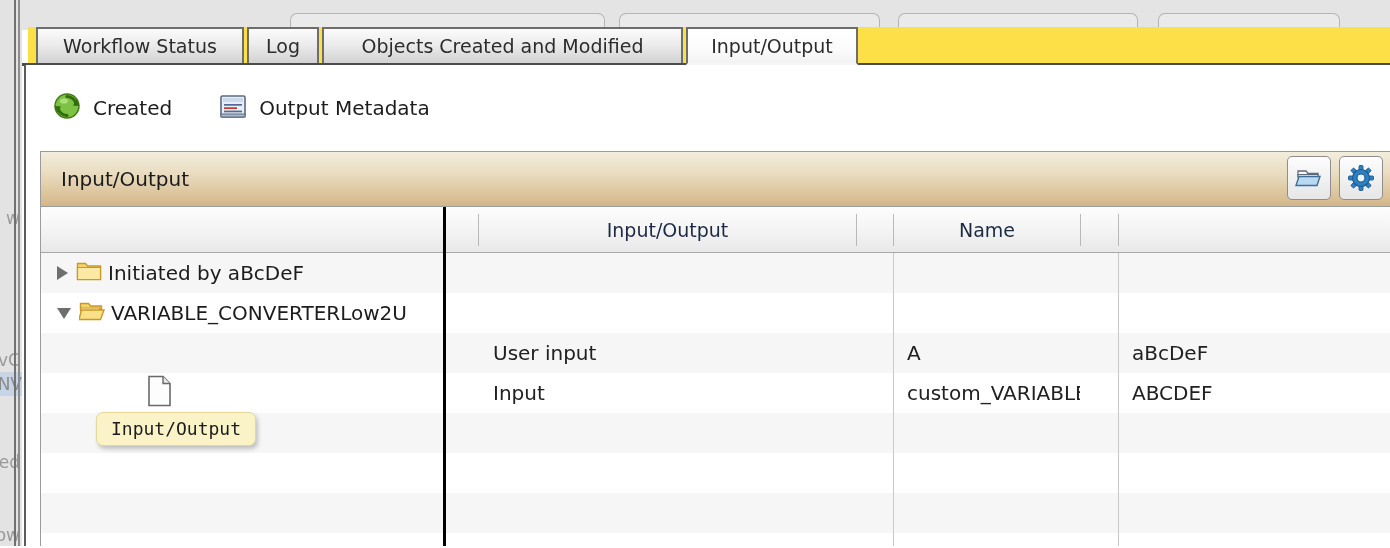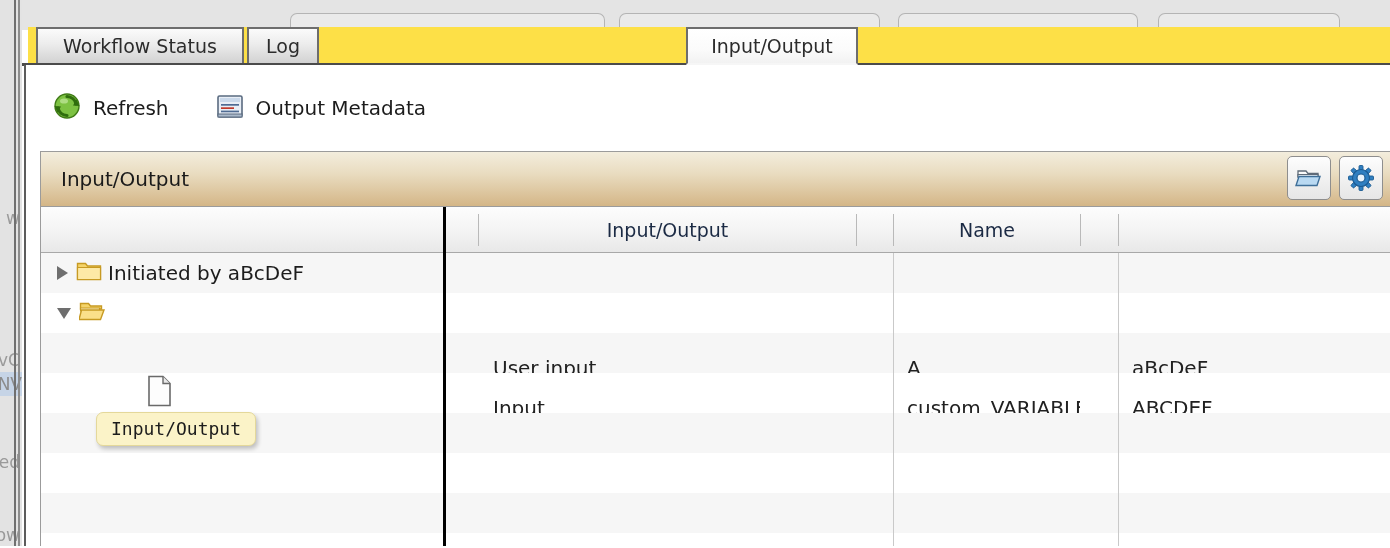--- a/index.html
+++ b/index.html
@@ -145,21 +145,21 @@
     position: absolute; top: 7px; width: 1px; height: 32px;
     background: #b9b9b9;
   }
   .rows { position: relative; }
   .row {
     position: absolute; left: 0; width: 1352px; height: 40px;
   }
   .row.odd  { background: #f6f6f6; }
   .row.even { background: #ffffff; }
   .cell {
-    position: absolute; top: 15px; height: 40px;
+    position: absolute; top: 0; height: 40px;
     display: flex; align-items: center;
     font-size: 20px; color: #212121;
     white-space: nowrap; overflow: hidden;
   }
   .vrule-thick {
     position: absolute; top: 0; left: 402px; width: 3px; height: 341px;
     background: #000; z-index: 3;
   }
   .vrule-thin {
     position: absolute; top: 46px; width: 1px; height: 295px;
@@ -218,20 +218,23 @@
     <div class="ghost-tab" style="left:898px; width:240px;"></div>
     <div class="ghost-tab" style="left:1158px; width:182px;"></div>
   </div>
 
   <div class="tabrow">
     <div class="tab" style="left:8px; width:208px;">
       <span>Workflow Status</span>
     </div>
     <div class="tab" style="left:219px; width:72px;">
       <span>Log</span>
+    </div>
+    <div class="tab" style="left:294px; width:361px;">
+      <span>Objects Created and Modified</span>
     </div>
     <div class="tab active" style="left:658px; width:172px;">
       <span>Input/Output</span>
     </div>
   </div>
   <div class="tabrow-underline"></div>
 
   <div class="panel">
 
     <div class="toolbar">
@@ -240,21 +243,21 @@
         <span>
           <svg width="30" height="30" viewBox="0 0 30 30">
             <circle cx="15" cy="15" r="12" fill="#7dc242" stroke="#3f7a16" stroke-width="1.4"></circle>
             <path d="M15 5.5 A9.5 9.5 0 0 1 24 13" fill="none" stroke="#2f6d0d" stroke-width="3.2" stroke-linecap="round"></path>
             <path d="M15 24.5 A9.5 9.5 0 0 1 6 17" fill="none" stroke="#2f6d0d" stroke-width="3.2" stroke-linecap="round"></path>
             <polygon points="24.5,8.5 27.5,15 21,14.5" fill="#2f6d0d"></polygon>
             <polygon points="5.5,21.5 2.5,15 9,15.5" fill="#2f6d0d"></polygon>
             <ellipse cx="12" cy="10" rx="4" ry="2.6" fill="#bfe69a" opacity="0.75"></ellipse>
           </svg>
         </span>
-        <span class="tb-label">Refresh</span>
+        <span class="tb-label">Created</span>
       </div>
 
       <div class="tb-item">
         <span>
           <svg width="30" height="30" viewBox="0 0 30 30">
             <rect x="3" y="5" width="24" height="21" rx="1.5" fill="#e8eef6" stroke="#5a6b80" stroke-width="1.6"></rect>
             <rect x="5" y="7" width="20" height="4" fill="#c9d8ea"></rect>
             <rect x="6" y="13" width="18" height="1.7" fill="#4f6b93"></rect>
             <rect x="6" y="16.3" width="13" height="1.7" fill="#c0392b"></rect>
             <rect x="6" y="19.6" width="18" height="1.7" fill="#4f6b93"></rect>
@@ -423,20 +426,21 @@
 
         <div class="tree-node" style="left:16px; top:40px;">
           <span class="arrow down"></span>
           <span>
             <svg width="26" height="22" viewBox="0 0 26 22">
               <path d="M1.5 3.5 h8 l2 2.5 h11 v3 H1.5 Z" fill="#f5d46a" stroke="#c79a23" stroke-width="1.4"></path>
               <path d="M1.5 8 h19 v3 H1.5 Z" fill="#fdf0c4" stroke="#c79a23" stroke-width="1.1"></path>
               <path d="M2.5 10 h22.5 l-3.5 9.5 H0 Z" fill="#fbe08a" stroke="#c79a23" stroke-width="1.4"></path>
             </svg>
           </span>
+          <span class="node-label">VARIABLE_CONVERTERLow2U</span>
         </div>
 
         <div class="tree-node" style="left:106px; top:120px;">
           <span>
             <svg width="26" height="32" viewBox="0 0 26 32">
               <path d="M2 1.5 h14 l7 7 v22 H2 Z" fill="#fdfdfd" stroke="#6a6a6a" stroke-width="1.6"></path>
               <path d="M16 1.5 v7 h7" fill="#e8e8e8" stroke="#6a6a6a" stroke-width="1.4"></path>
             </svg>
           </span>
         </div>

